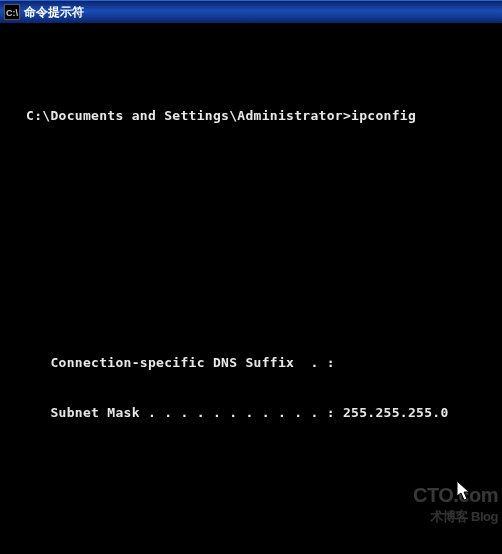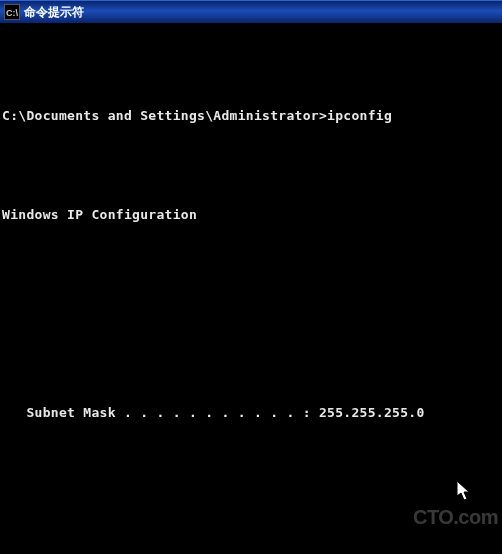--- a/index.html
+++ b/index.html
@@ -46,21 +46,21 @@
   .console {
     padding: 2px 2px;
     color: #e8e8e8;
     font-size: 13px;
     line-height: 16.5px;
     letter-spacing: 0.3px;
     font-weight: bold;
     white-space: pre;
     font-family: "Fixedsys", "Consolas", "SimSun", monospace;
   }
-  .console .line { display: block; min-height: 16.5px; }
+  .console .line { display: block; min-height: 16.5px; margin-left: 24px; }
   .cursor-img {
     position: absolute;
     right: 30px;
     top: 480px;
     width: 16px;
     height: 22px;
     pointer-events: none;
   }
   .watermark {
     position: absolute;
@@ -87,24 +87,24 @@
 
   <div class="titlebar">
     <span class="icon">C:\</span>
     <span>命令提示符</span>
   </div>
 
   <div class="console">
     <span class="line"></span>
     <span class="line">C:\Documents and Settings\Administrator&gt;ipconfig</span>
     <span class="line"></span>
-    <span class="line">Windows IP Configuration</span>
     <span class="line"></span>
     <span class="line"></span>
     <span class="line"></span>
+    <span class="line">   Connection-specific DNS Suffix  . :</span>
     <span class="line">   Subnet Mask . . . . . . . . . . . : 255.255.255.0</span>
     
     
     
     
     
     
     
     
     
@@ -117,19 +117,20 @@
     
     
     
     
     
     
   </div>
 
   <div class="watermark">
     <div>CTO.com</div>
+    <div class="sub">术博客    Blog</div>
   </div>
 
   <svg class="cursor-img" viewBox="0 0 16 22">
     <path d="M1 1 L1 16 L5 13 L8 20 L11 19 L8 12 L13 12 Z" fill="#fff" stroke="#000" stroke-width="1"></path>
   </svg>
 
 </div>
 
 </body></html>

